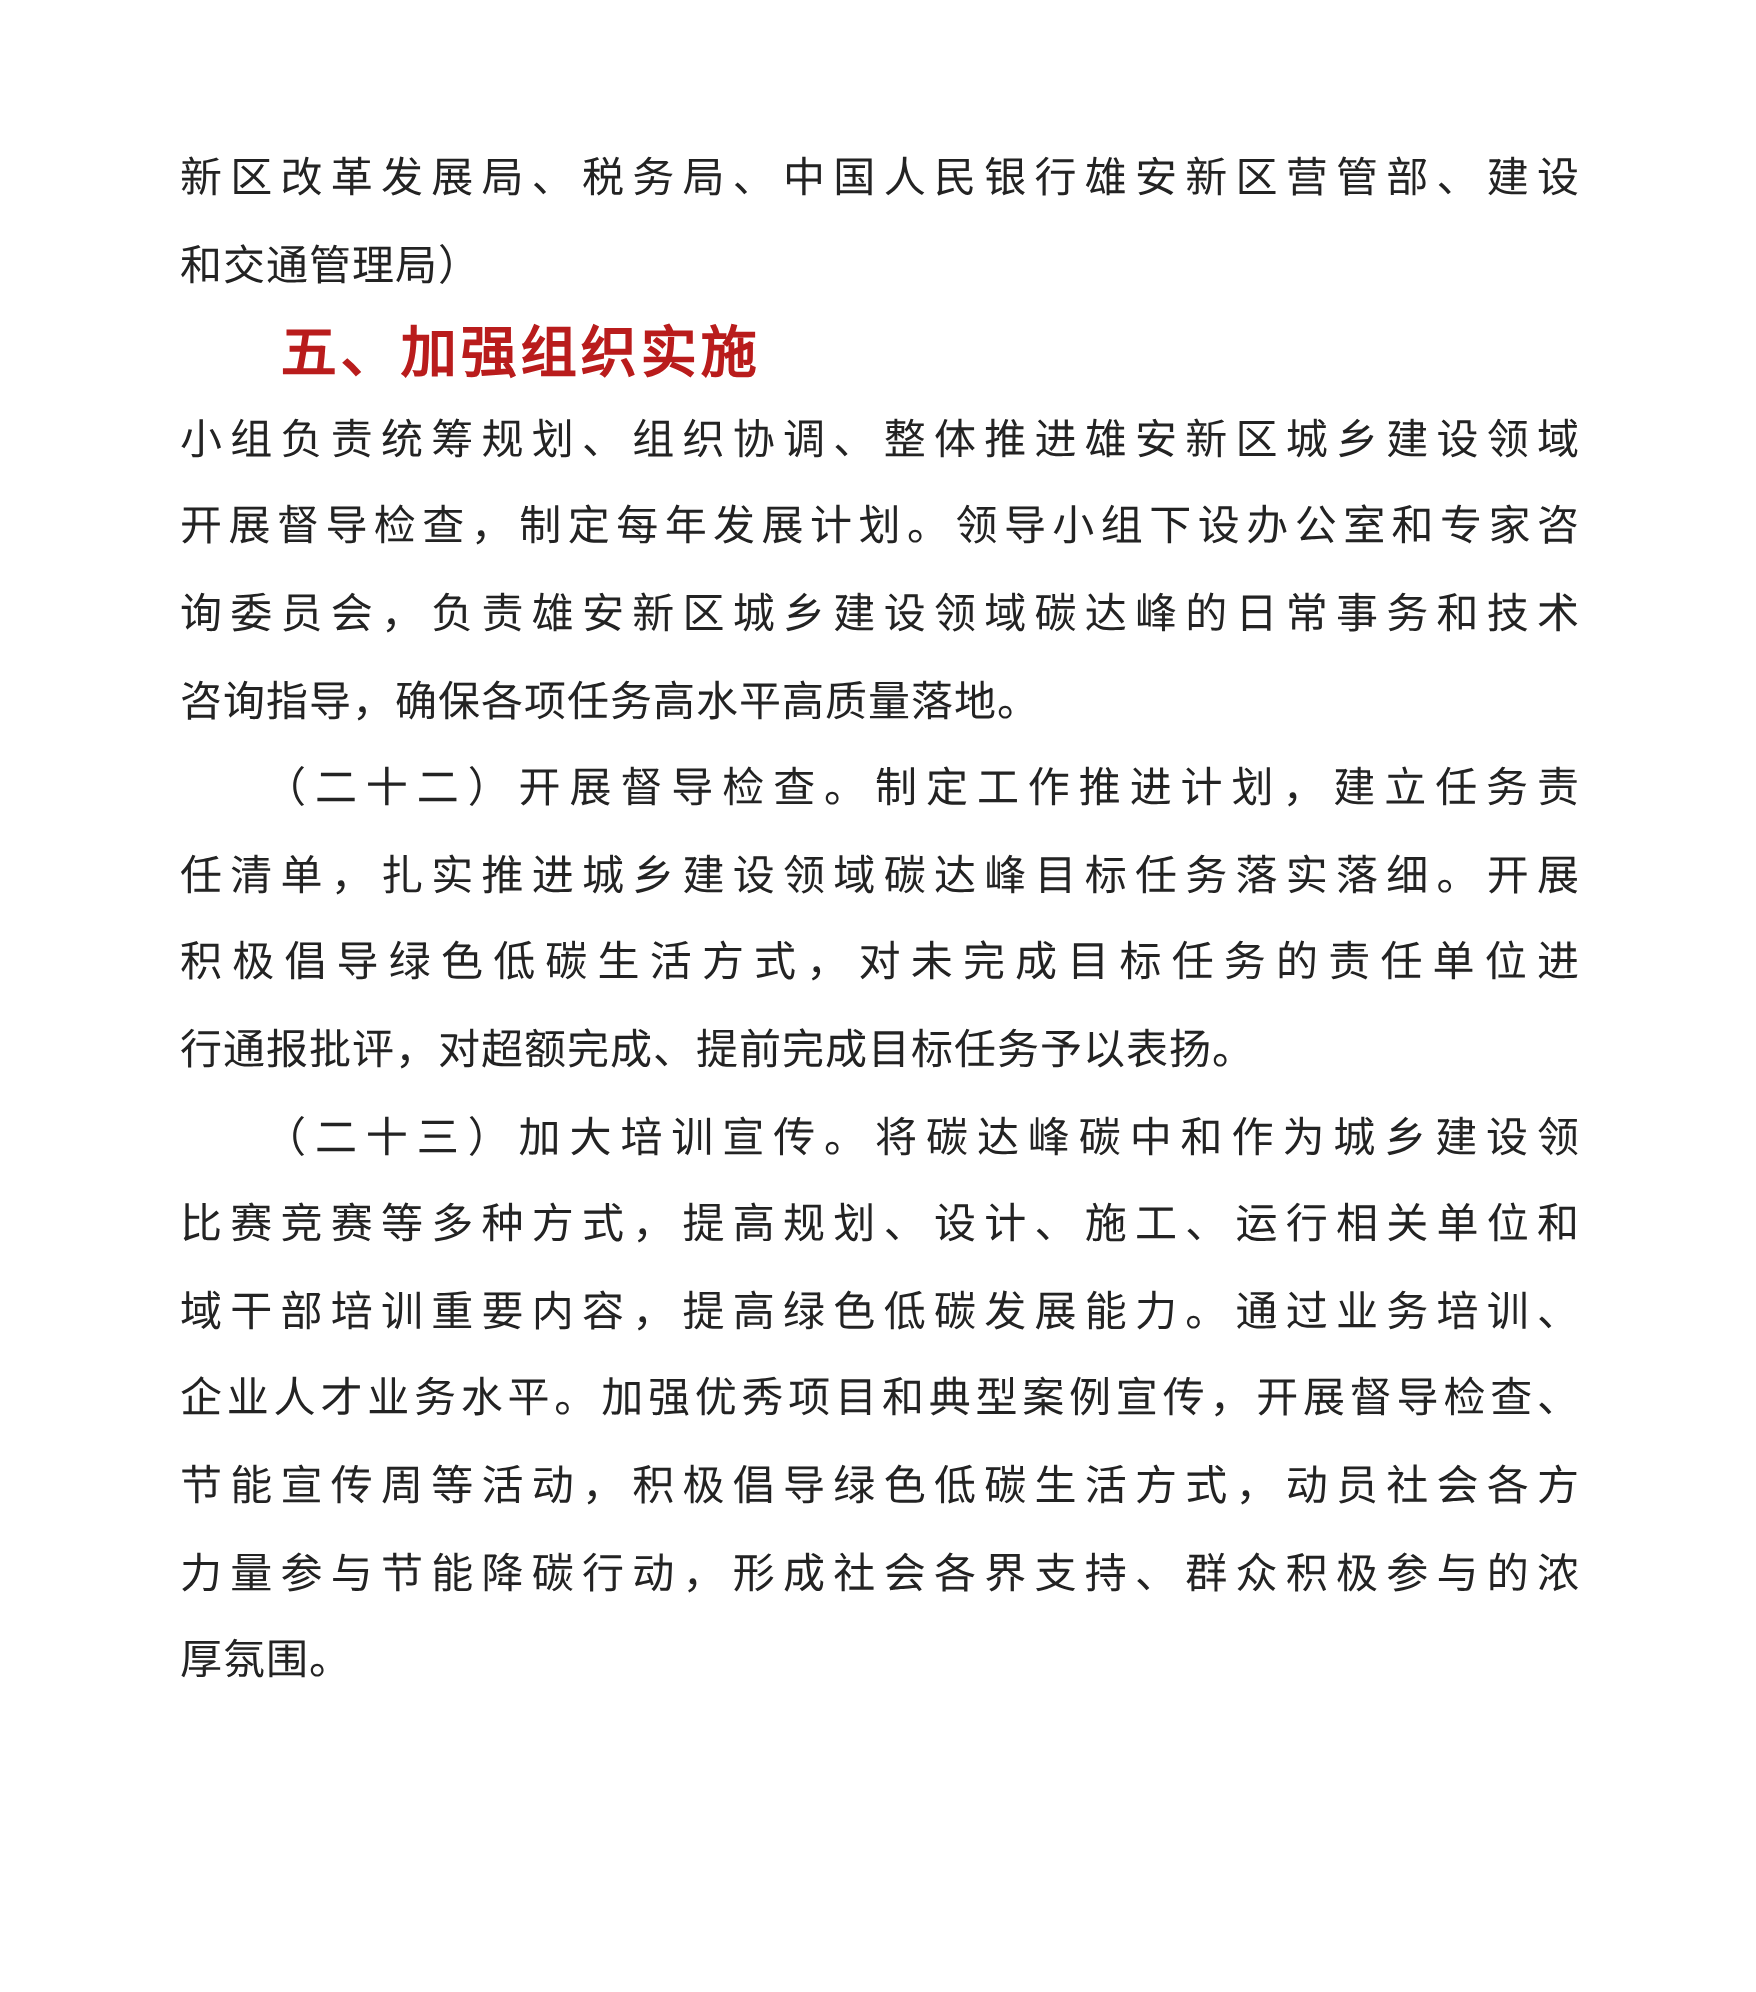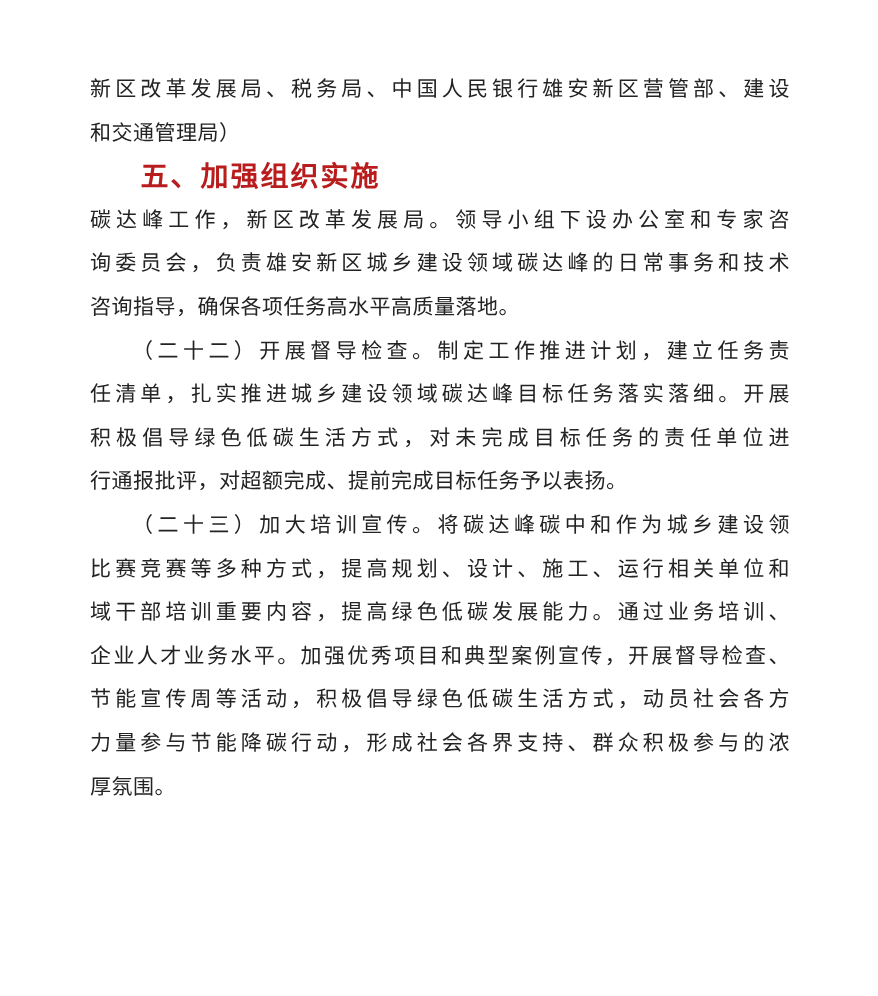--- a/index.html
+++ b/index.html
@@ -58,21 +58,22 @@
 <body>
 
 <div class="page">
   <div class="doc">
 
     <div class="line fill">新区改革发展局、税务局、中国人民银行雄安新区营管部、建设</div>
     <div class="line">和交通管理局）</div>
 
     <div class="line heading">五、加强组织实施</div>
 
-    <div class="line fill">碳达峰工作，新区改革发展局。领导小组下设办公室和专家咨</div>
+    <div class="line fill">小组负责统筹规划、组织协调、整体推进雄安新区城乡建设领域</div>
+    <div class="line fill">开展督导检查，制定每年发展计划。领导小组下设办公室和专家咨</div>
     <div class="line fill">询委员会，负责雄安新区城乡建设领域碳达峰的日常事务和技术</div>
     <div class="line">咨询指导，确保各项任务高水平高质量落地。</div>
 
     <div class="line fill indent">（二十二）开展督导检查。制定工作推进计划，建立任务责</div>
     <div class="line fill">任清单，扎实推进城乡建设领域碳达峰目标任务落实落细。开展</div>
     <div class="line fill">积极倡导绿色低碳生活方式，对未完成目标任务的责任单位进</div>
     <div class="line">行通报批评，对超额完成、提前完成目标任务予以表扬。</div>
 
     <div class="line fill indent">（二十三）加大培训宣传。将碳达峰碳中和作为城乡建设领</div>
     <div class="line fill">比赛竞赛等多种方式，提高规划、设计、施工、运行相关单位和</div>

